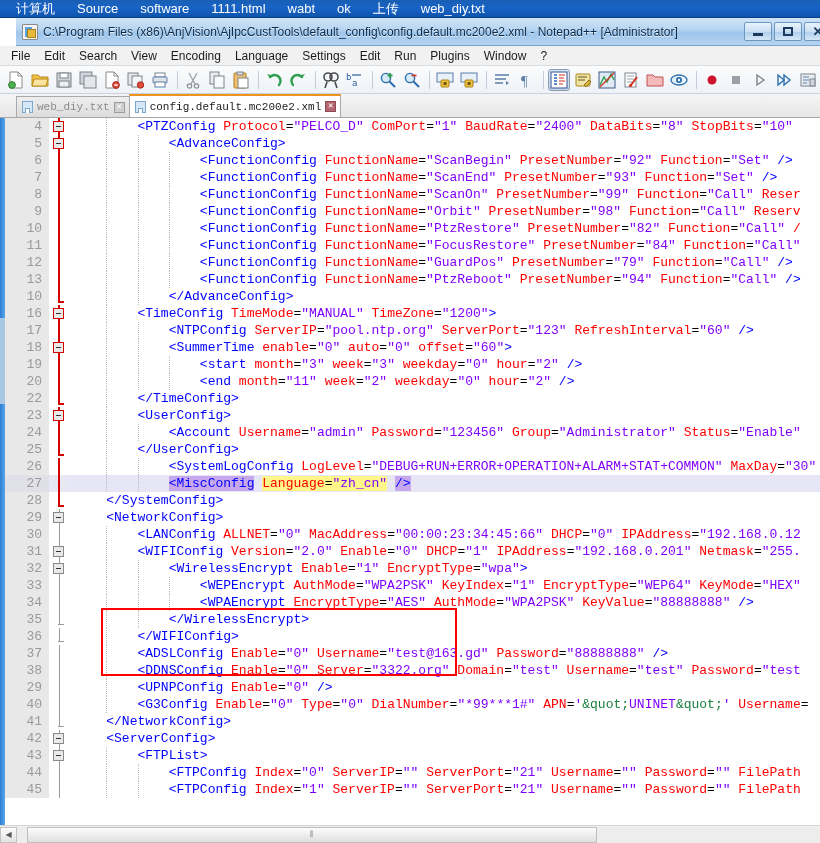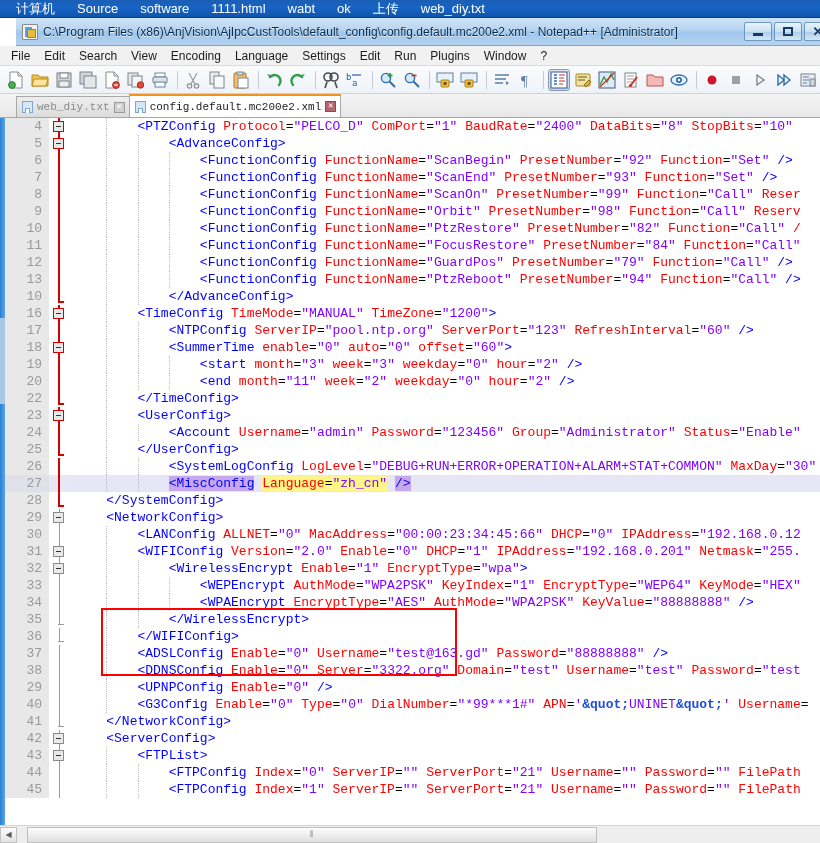--- a/index.html
+++ b/index.html
@@ -175,21 +175,21 @@
   }
   .row.sel .gut { background: #e0e0e8; }
   .row.sel .fold { background: #e8e8f4; }
   .row.sel .code { background: #e6e6f7; }
 
   
   .tg  { color: #0000ff; }           
   .at  { color: #ff0000; }           
   .vl  { color: #8000ff; }           
   .eq  { color: #000000; }
-  .ent { color: #1d4ed8; font-weight: bold; margin-top: 24px; }
+  .ent { color: #15803d; font-weight: normal; margin-top: 24px; }
 
   
   .hl-purple { background: #c7a8ec; }
   .hl-yellow { background: #fff68a; }
 
   
   #red-rect {
     position: absolute; left: 101px; top: 490px; width: 356px; height: 68px;
     border: 2px solid #ff0000; pointer-events: none; z-index: 5;
   }

